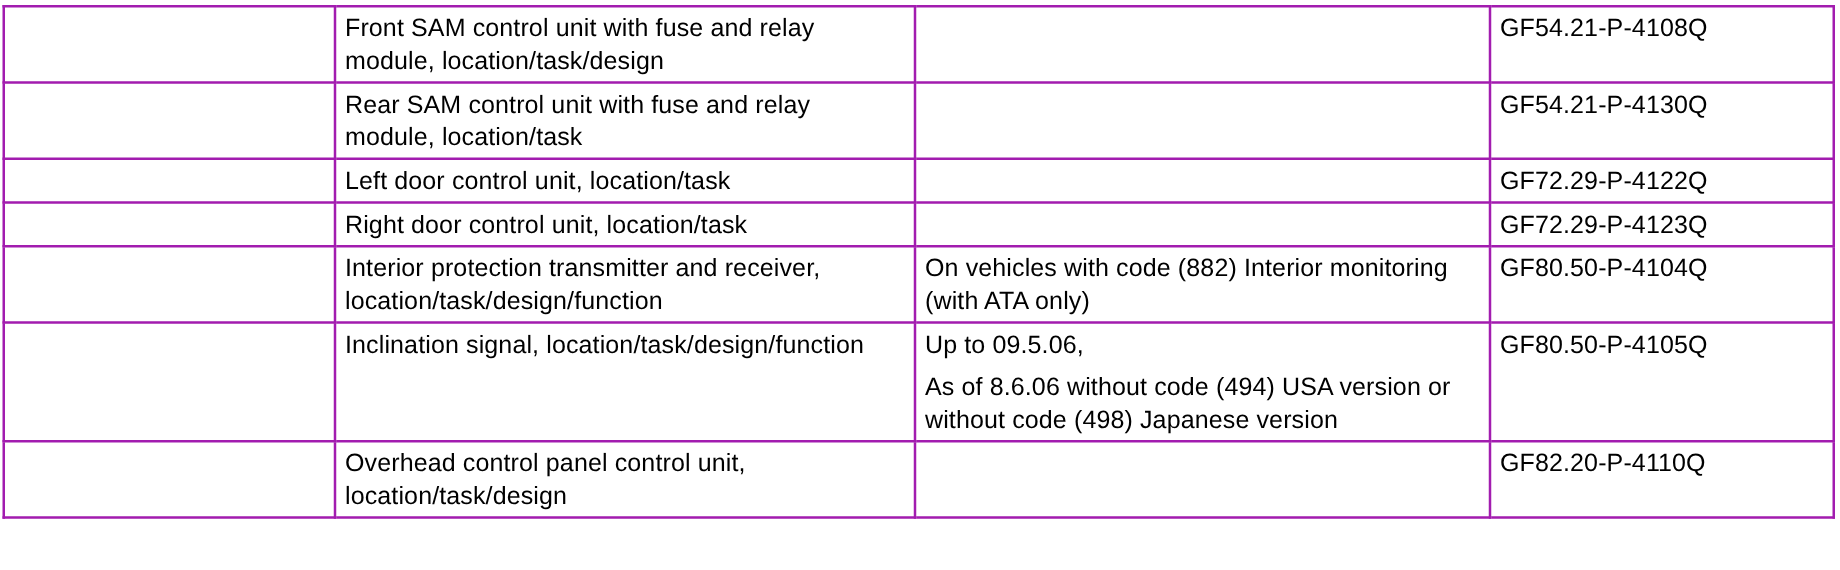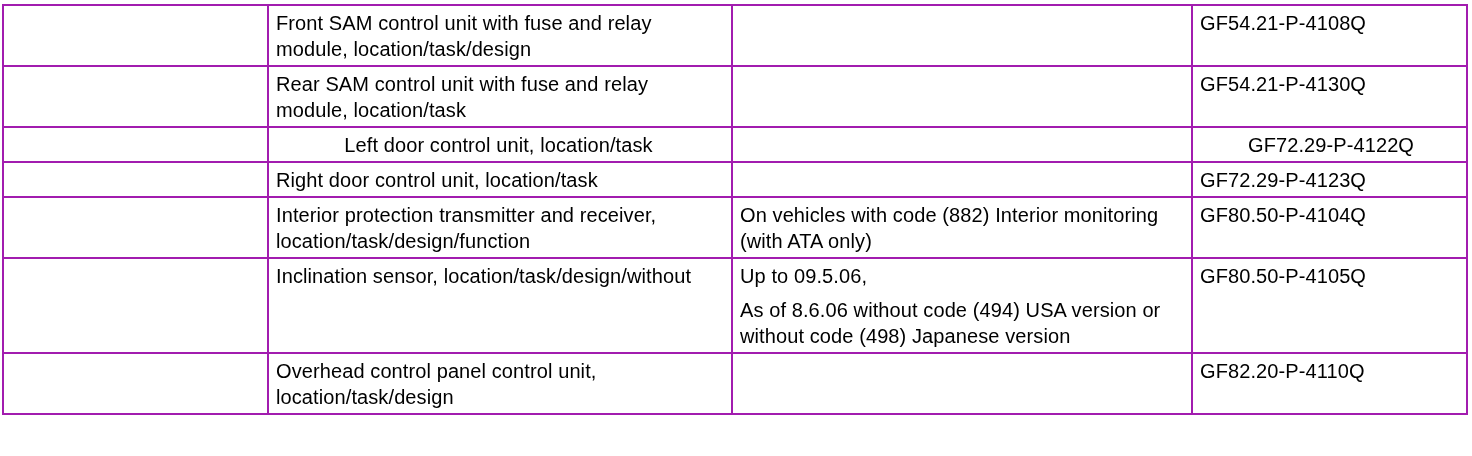--- a/index.html
+++ b/index.html
@@ -62,21 +62,21 @@
         <td class="col-desc">Front SAM control unit with fuse and relay module, location/task/design</td>
         <td class="col-cond"></td>
         <td class="col-code">GF54.21-P-4108Q</td>
       </tr>
       <tr style="height: 55px;">
         <td class="col-empty"></td>
         <td class="col-desc">Rear SAM control unit with fuse and relay module, location/task</td>
         <td class="col-cond"></td>
         <td class="col-code">GF54.21-P-4130Q</td>
       </tr>
-      <tr style="height: 32px; text-align: center;">
+      <tr style="height: 32px;">
         <td class="col-empty"></td>
         <td class="col-desc">Left door control unit, location/task</td>
         <td class="col-cond"></td>
         <td class="col-code">GF72.29-P-4122Q</td>
       </tr>
       <tr style="height: 30px; padding-left: 44px;">
         <td class="col-empty"></td>
         <td class="col-desc">Right door control unit, location/task</td>
         <td class="col-cond"></td>
         <td class="col-code">GF72.29-P-4123Q</td>
@@ -84,21 +84,21 @@
       <tr style="height: 57px;">
         <td class="col-empty"></td>
         <td class="col-desc">Interior protection transmitter and receiver, location/task/design/function</td>
         <td class="col-cond">
           <div class="para">On vehicles with code (882) Interior monitoring (with ATA only)</div>
         </td>
         <td class="col-code">GF80.50-P-4104Q</td>
       </tr>
       <tr style="height: 84px;">
         <td class="col-empty"></td>
-        <td class="col-desc">Inclination sensor, location/task/design/without</td>
+        <td class="col-desc">Inclination signal, location/task/design/function</td>
         <td class="col-cond">
           <div class="para">Up to 09.5.06,</div>
           <div class="para">As of 8.6.06 without code (494) USA version or without code (498) Japanese version</div>
         </td>
         <td class="col-code">GF80.50-P-4105Q</td>
       </tr>
       <tr style="height: 60px;">
         <td class="col-empty"></td>
         <td class="col-desc">Overhead control panel control unit, location/task/design</td>
         <td class="col-cond"></td>

